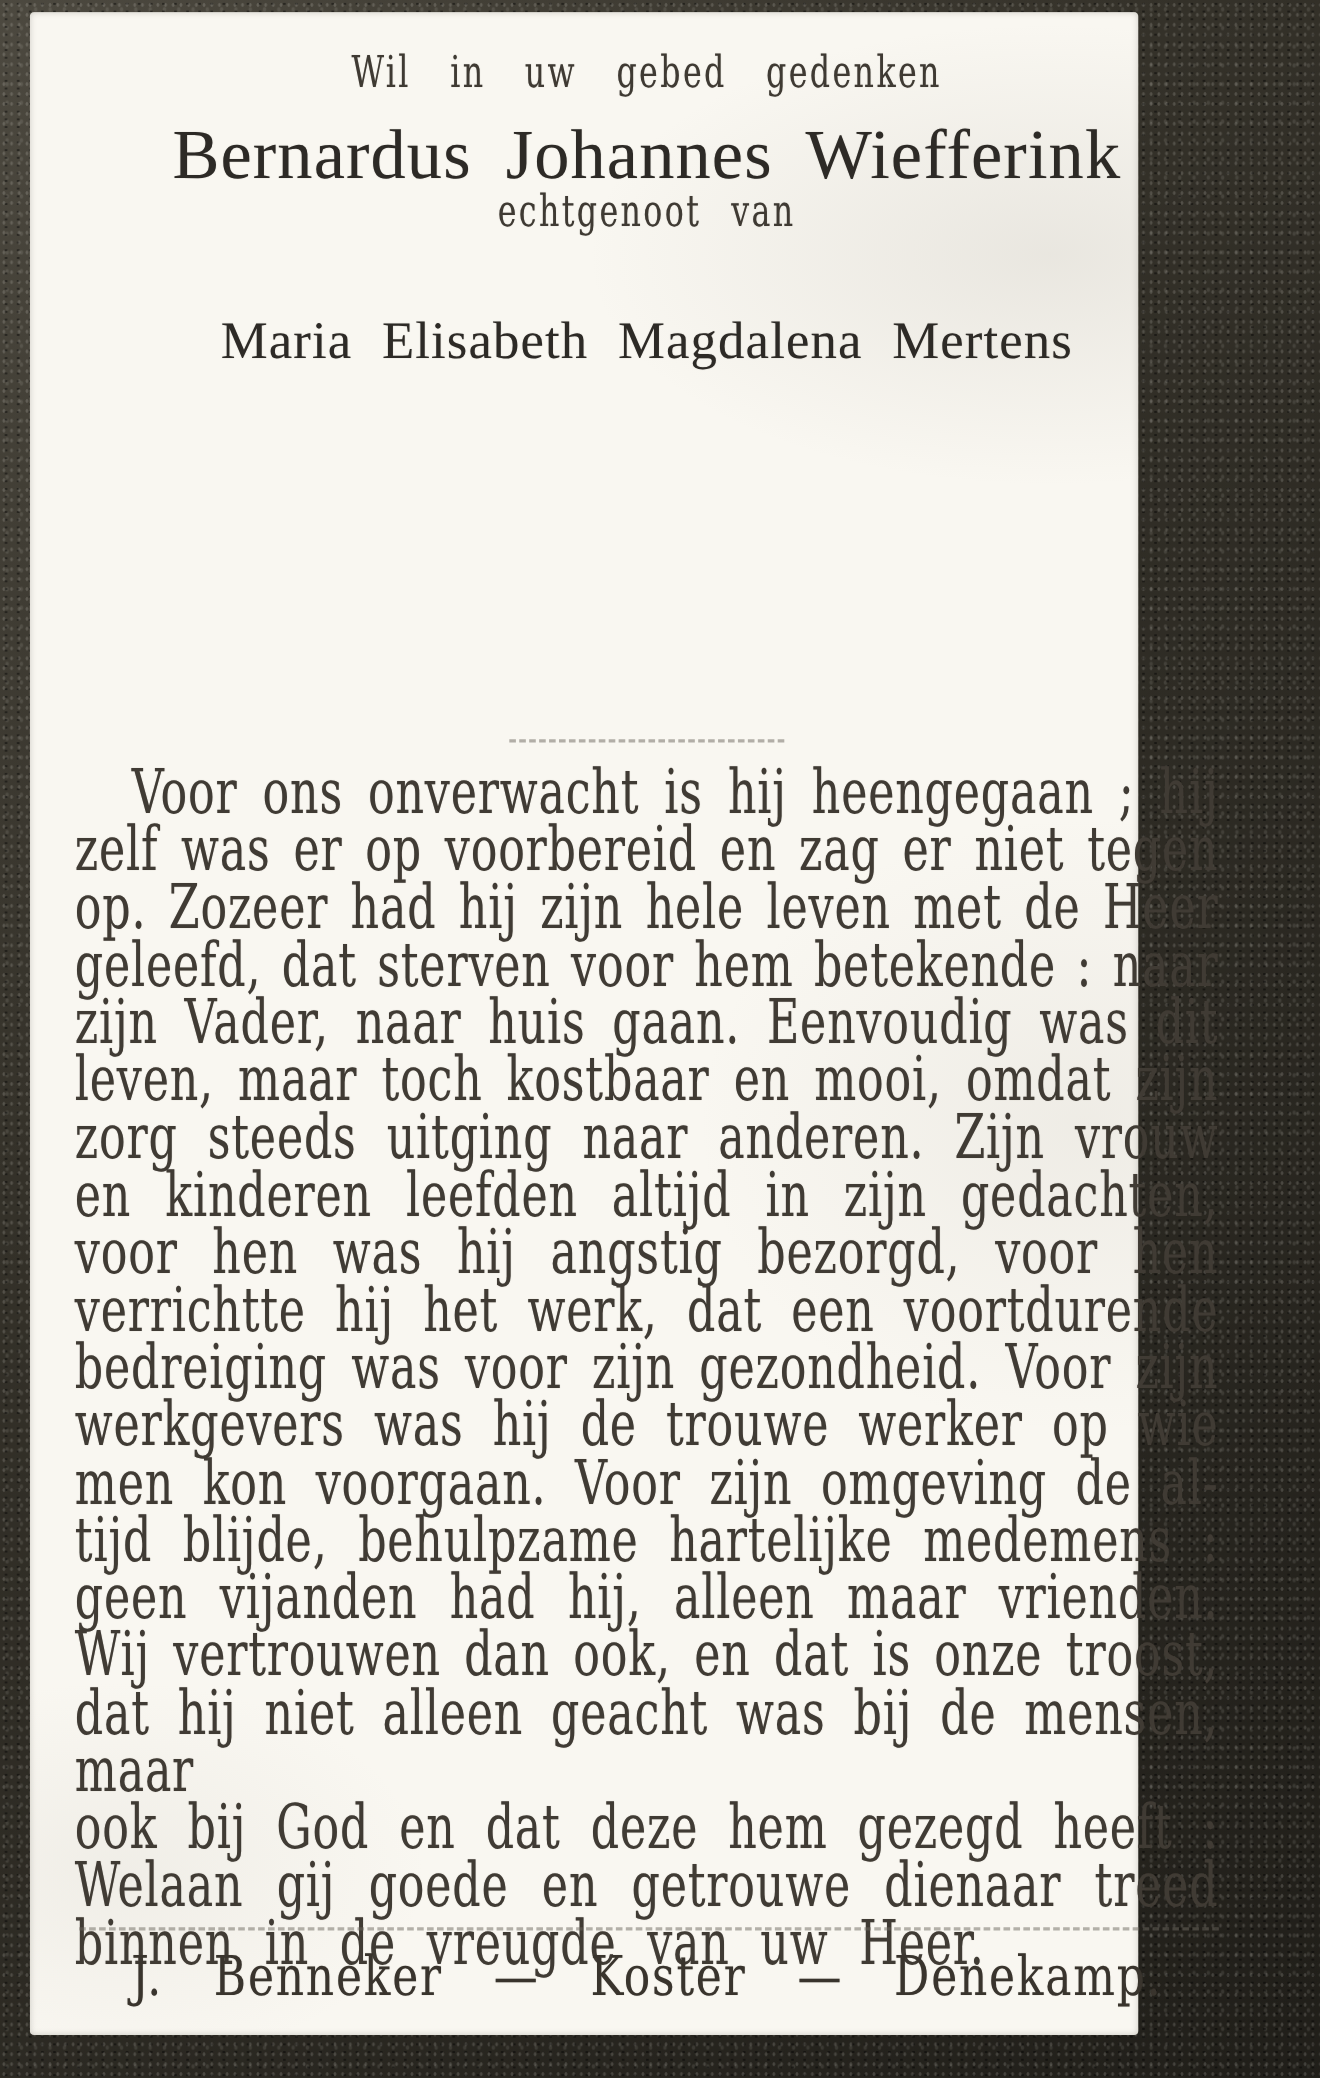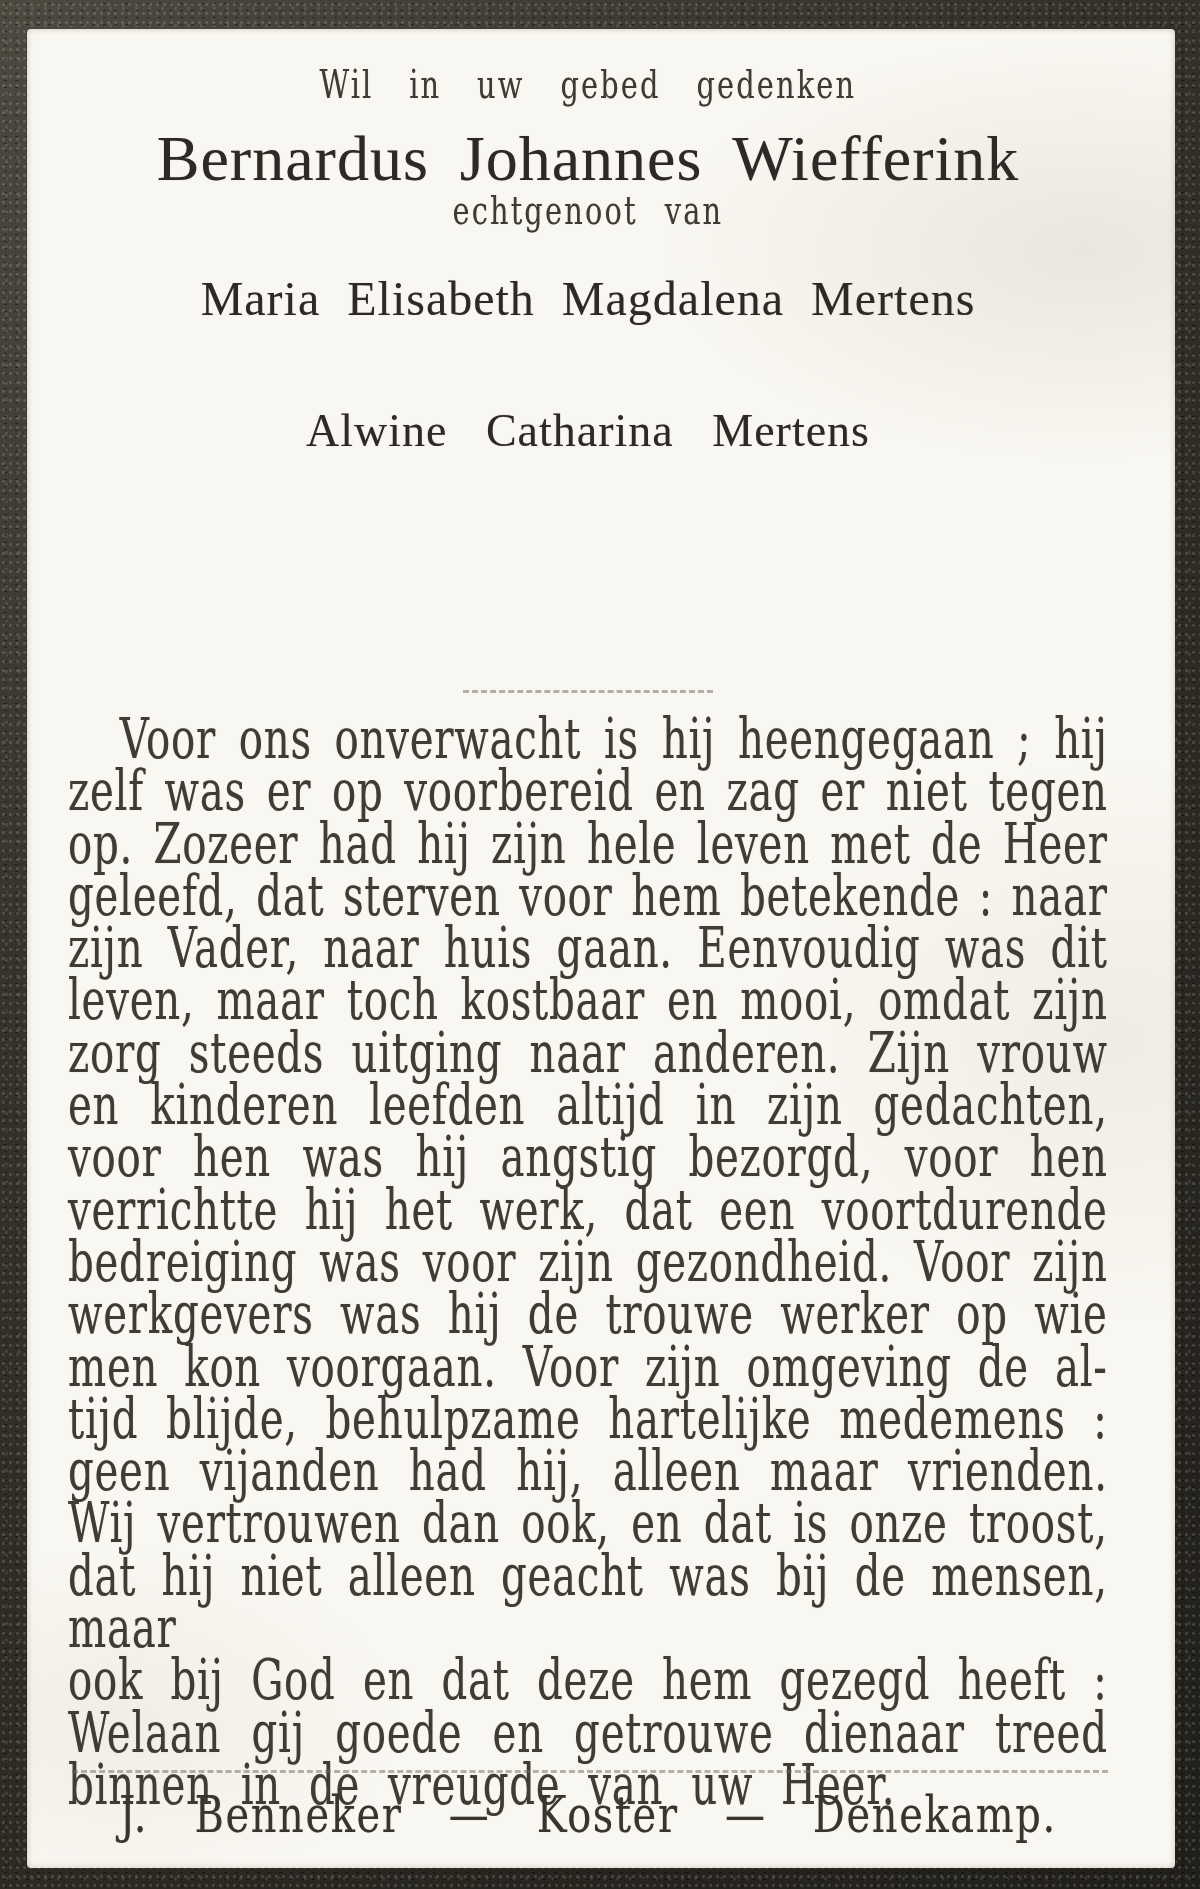--- a/index.html
+++ b/index.html
@@ -15,42 +15,42 @@
     background-color:#343129;
     background-image:
       radial-gradient(rgba(250,248,240,0.16) 1px, transparent 1.6px),
       radial-gradient(rgba(0,0,0,0.45) 1px, transparent 1.6px),
       radial-gradient(rgba(250,248,240,0.10) 1px, transparent 2px),
       linear-gradient(135deg, rgba(140,135,122,0.28) 0%, rgba(0,0,0,0) 35%, rgba(0,0,0,0.38) 100%);
     background-size:7px 9px, 11px 7px, 13px 17px, 100% 100%;
   }
   
   .card {
-    position:absolute; left:27px; top:29px; width:1148px; height:1839px;
+    position:absolute; left:27px; top:11px; width:1008px; height:1839px;
     border-radius:4px;
     background-image:
       radial-gradient(600px 300px at 92% 12%, rgba(170,165,155,0.20), transparent 70%),
       radial-gradient(500px 400px at 95% 55%, rgba(175,170,160,0.14), transparent 70%),
       radial-gradient(400px 250px at 8% 92%, rgba(175,170,160,0.12), transparent 70%);
     background-color:#f9f7f1;
     box-shadow: inset 0 0 6px rgba(60,55,45,0.25);
   }
   .row { position:absolute; left:41px; width:1040px; }
   
   .cond   { width:1444px; transform:scaleX(0.72); transform-origin:0 0; }
   .cond80 { width:1300px; transform:scaleX(0.80); transform-origin:0 0; }
   .serif-c { text-align:center; color:#3f3a33; text-shadow:0 0 1px rgba(64,59,52,0.35); }
   .sans-c {
     text-align:center; font-family:Liberation Serif, serif;
     color:#2d2a26; text-shadow:0 0 1px rgba(45,42,38,0.3);
   }
   .intro   { font-size:40px; line-height:46px; letter-spacing:3px; word-spacing:34px; }
   .name1   { font-size:64px; line-height:72px; letter-spacing:1px; word-spacing:14px; }
   .rel     { font-size:40px; line-height:46px; letter-spacing:3px; word-spacing:22px; }
-  .name2   { font-size:48px; line-height:56px; letter-spacing:1px; word-spacing:14px; }
+  .name2   { font-size:48px; line-height:56px; letter-spacing:1px; word-spacing:14px;margin-top:29px; }
   .name3   { font-size:46px; line-height:54px; letter-spacing:1px; word-spacing:26px; }
   .bline {
     font-size:56px; line-height:57px; letter-spacing:1px;
     color:#403b34; text-shadow:0 0 1px rgba(64,59,52,0.38);
     text-align:justify; text-align-last:justify;
     white-space:normal;
   }
   .eul .bline { line-height:52.3px; }
   .bline.first { text-indent:72px; }
   .bline.last {
@@ -86,23 +86,20 @@
 
   <div class="row" style="top:158px">
     <div class="cond serif-c rel">echtgenoot van</div>
   </div>
 
   <div class="row" style="top:242px">
     <div class="sans-c name2">Maria Elisabeth Magdalena Mertens</div>
   </div>
 
 
-  <div class="row" style="top:375px">
-    <div class="sans-c name3">Alwine Catharina Mertens</div>
-  </div>
 
 
   <div class="divider-short" style="top:661px"></div>
 
   <div class="row eul" style="top:684px">
     <div class="cond">
       <div class="bline first">Voor ons onverwacht is hij heengegaan ; hij</div>
       <div class="bline">zelf was er op voorbereid en zag er niet tegen</div>
       <div class="bline">op. Zozeer had hij zijn hele leven met de Heer</div>
       <div class="bline">geleefd, dat sterven voor hem betekende : naar</div>

